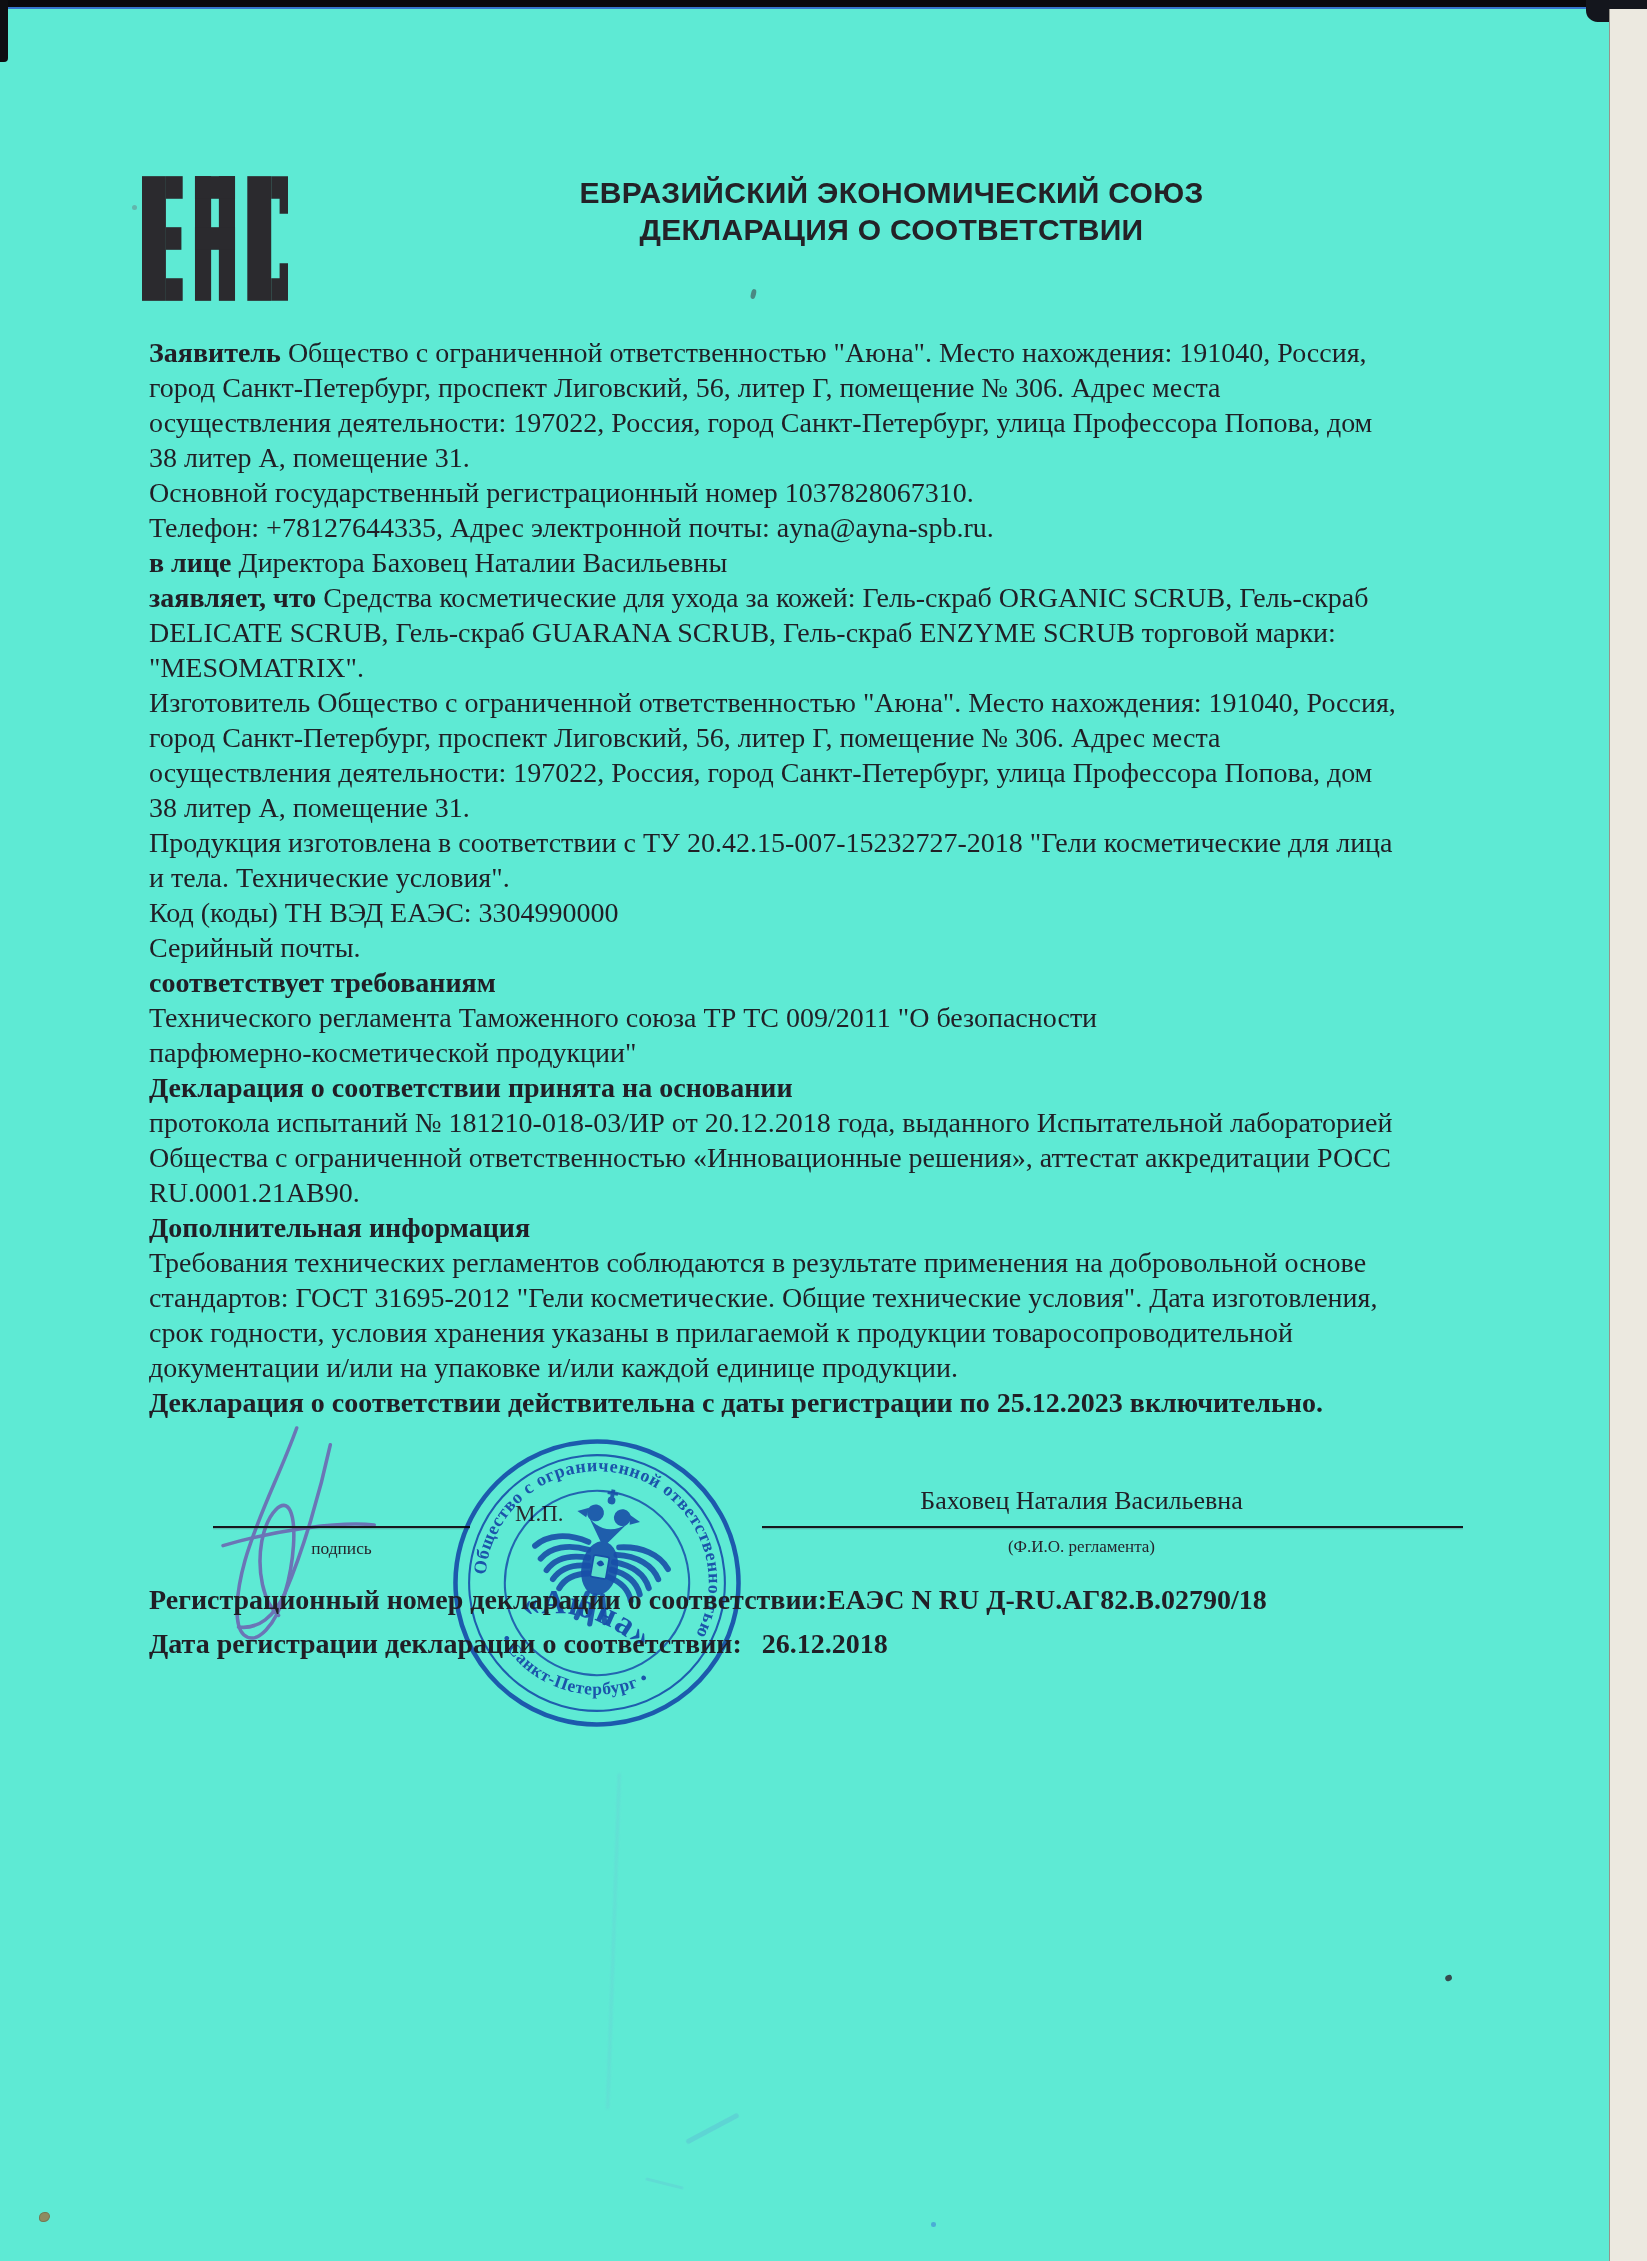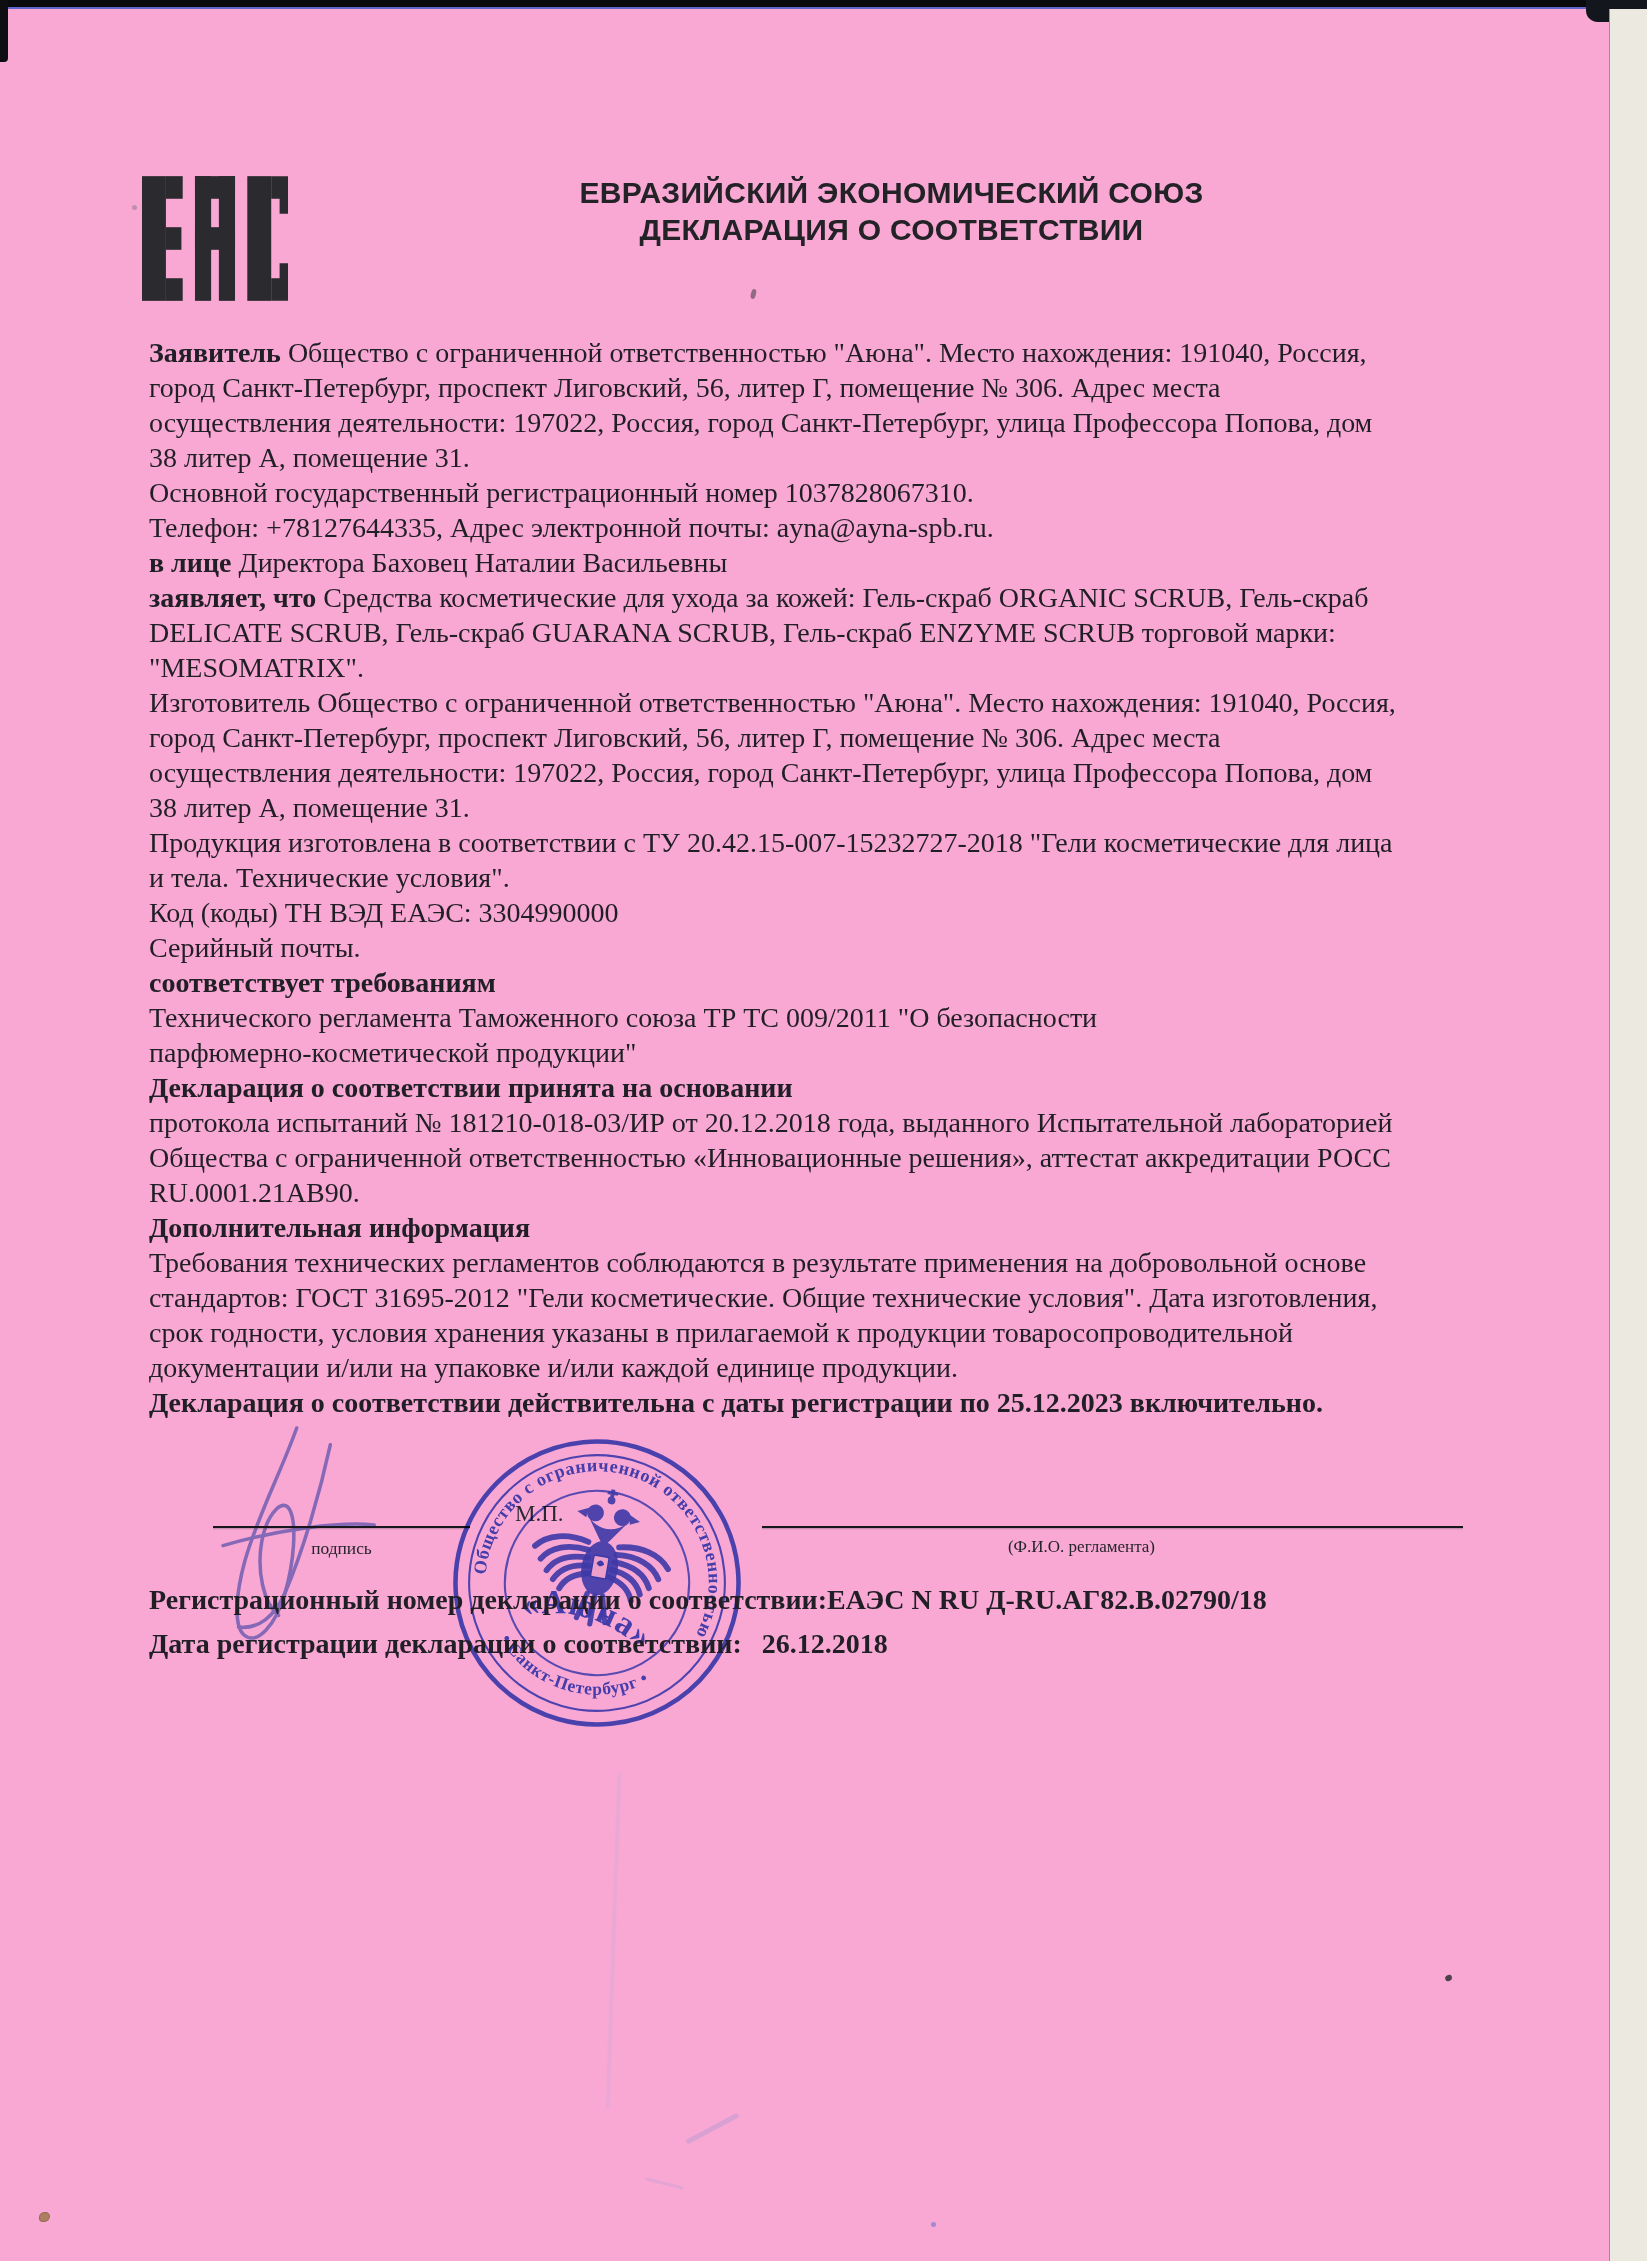--- a/index.html
+++ b/index.html
@@ -1,17 +1,17 @@
 <!DOCTYPE html>
 <html style="font-size:10.3px"><head>
 <meta charset="utf-8">
 <style>
   html,body{margin:0;padding:0;background:#555;}
   .page{
-    position:relative;width:1647px;height:2261px;background:#f9a8d4;
+    position:relative;width:1647px;height:2261px;background:#5eead4;
     overflow:hidden;font-family:"Liberation Serif",serif;color:#211f26;
   }
   
   .scan-top{position:absolute;left:0;top:0;width:1647px;height:6.5px;background:#0a0a0d;}
   .scan-top-blue{position:absolute;left:0;top:6.5px;width:1647px;height:2.6px;background:#2b50cc;opacity:.75;}
   .scan-left-sliver{position:absolute;left:0;top:0;width:8.4px;height:62px;background:#0e0e12;border-radius:0 0 3.9px 0;}
   .scan-corner-tr{position:absolute;right:0;top:0;width:61px;height:22px;background:#14161d;border-radius:0 0 0 11.6px;}
   .scan-right-col{position:absolute;right:0;top:9px;width:37px;height:2252px;background:#ece9e0;border-left:1.9px solid #97948c;}
   .speck{position:absolute;border-radius:50%;}
   .wisp{position:absolute;border-radius:2.6px;}
@@ -119,20 +119,21 @@
     <g fill="none" stroke="#6e5cb0" stroke-width="5.5" stroke-linecap="round" opacity="0.82">
       <path d="M210,40 C185,110 150,175 130,245 C116,295 112,345 128,360 C148,378 178,345 192,295 C206,248 210,190 200,168 C190,146 165,170 156,215 C148,260 158,310 182,330"></path>
       <path d="M262,66 C246,140 220,230 192,295 C176,332 150,352 120,348"></path>
       <path d="M96,222 C170,200 272,184 330,190"></path>
     </g>
   </svg>
 
   <div class="sig-line left"></div>
   <div class="cap podpis">подпись</div>
   <div class="mp">М.П.</div>
+  <div class="name">Баховец Наталия Васильевна</div>
   <div class="sig-line right"></div>
   <div class="cap fio">(Ф.И.О. регламента)</div>
 
   <svg class="stamp-svg" width="296" height="296" viewBox="0 0 456 456" aria-hidden="true">
     <defs>
       <path id="arcTop" d="M66.4,286.8 A172,172 0 1 1 389.6,286.8"></path>
       <path id="arcBottom" d="M111.8,354.8 A172,172 0 0 0 344.2,354.8"></path>
       <path id="arcName" d="M128,312 Q228,256 328,312"></path>
     </defs>
     <g transform="rotate(16 228 228)" stroke="#2e46c8" fill="none">

